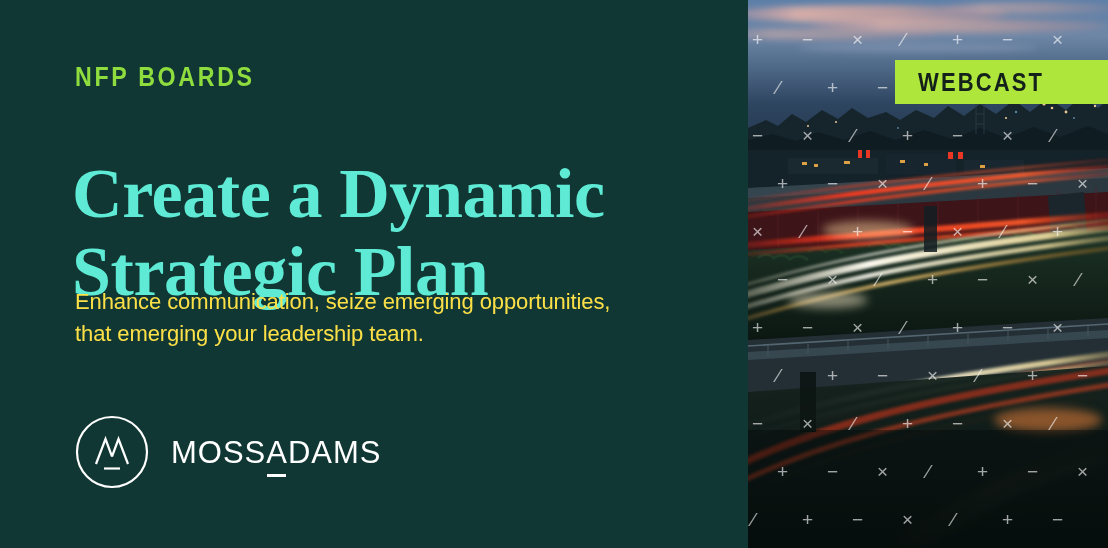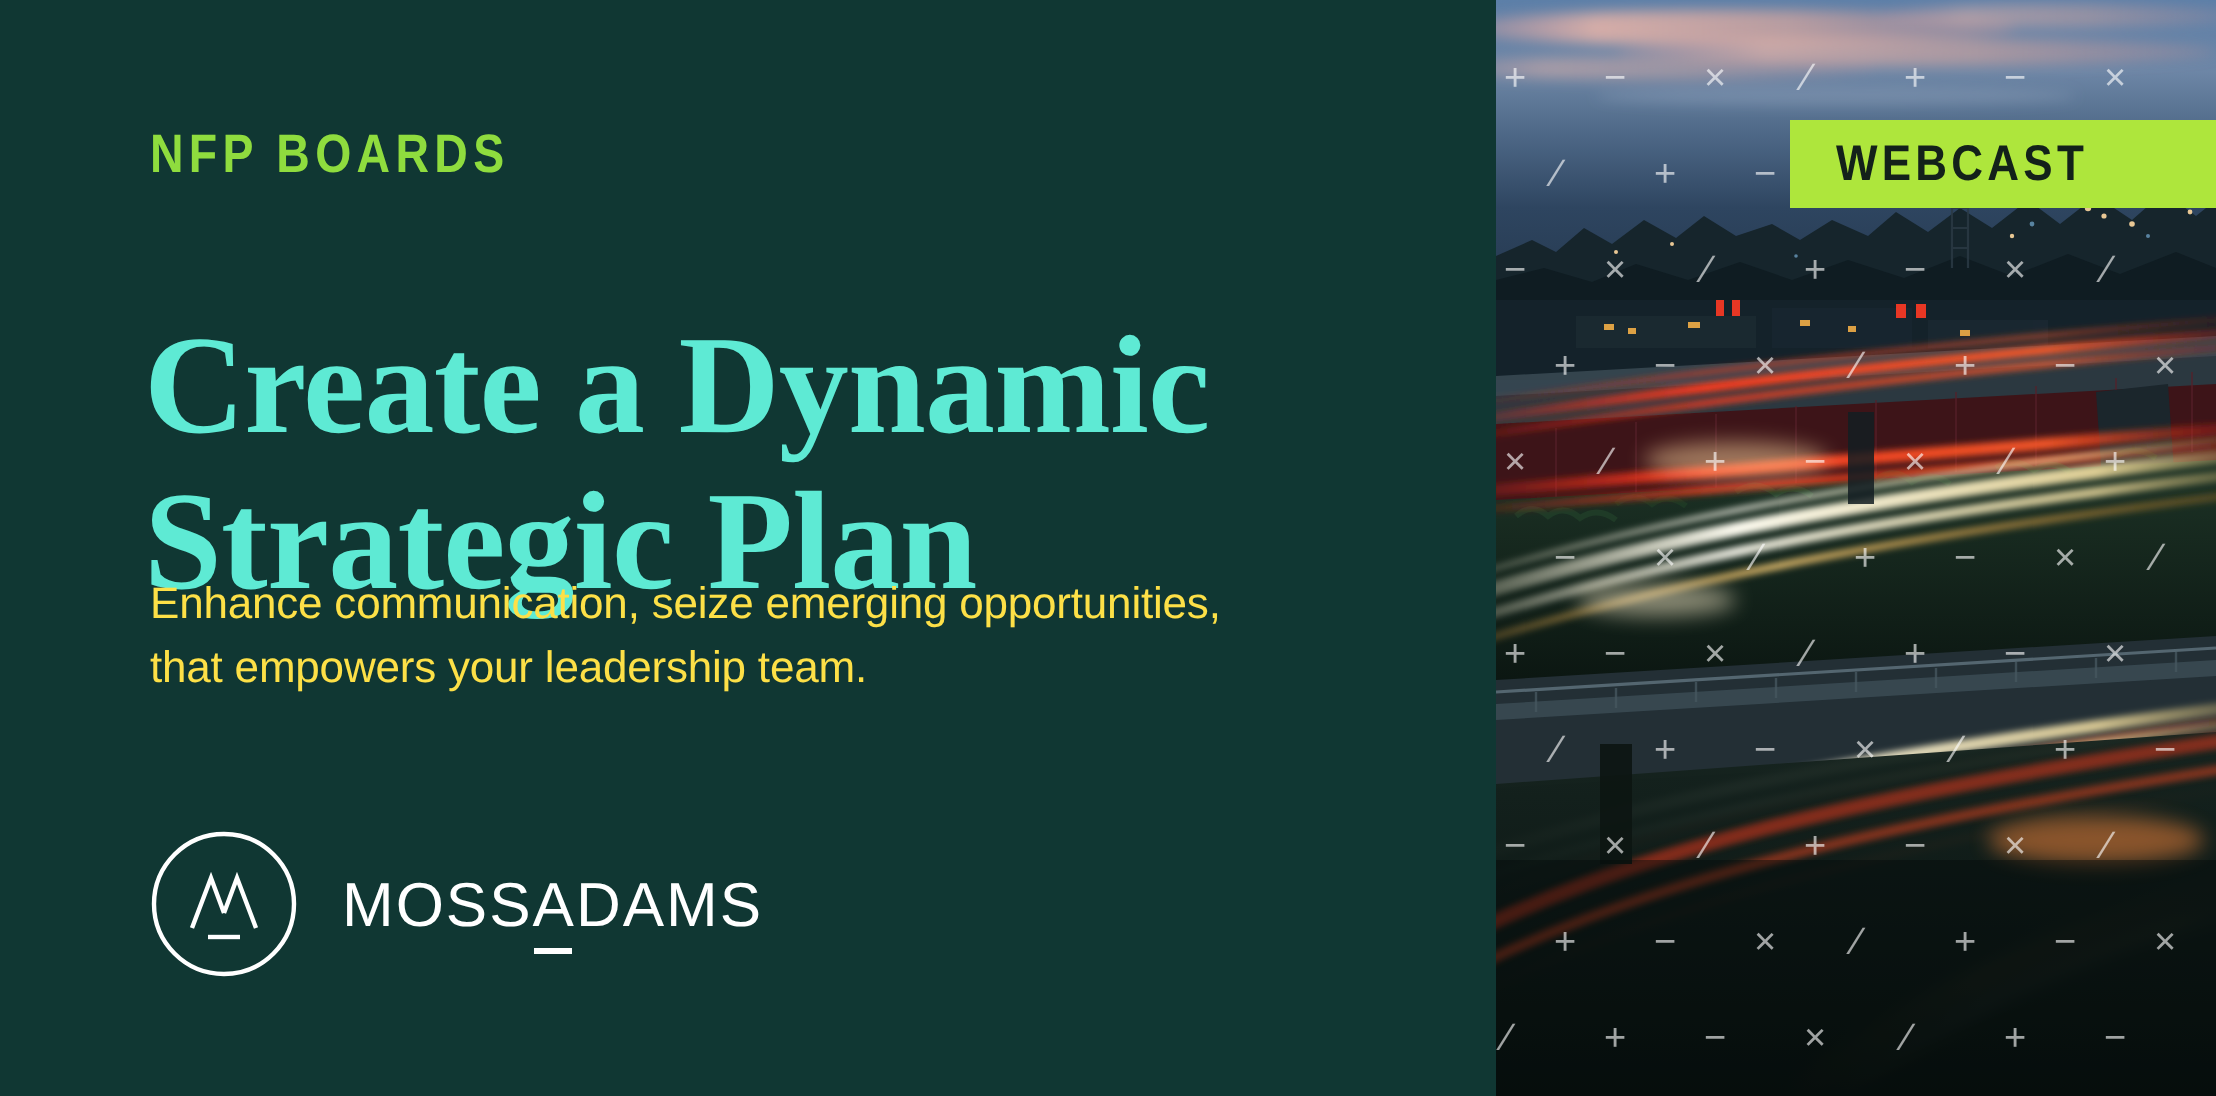--- a/index.html
+++ b/index.html
@@ -461,21 +461,21 @@
 
     <div class="eyebrow">NFP BOARDS</div>
 
     <h1 class="headline">
       <span class="hl-line">Create a Dynamic</span>
       <span class="hl-line">Strategic Plan</span>
     </h1>
 
     <div class="body-copy">
       <span class="bc-line">Enhance communication, seize emerging opportunities,</span>
-      <span class="bc-line">that empowers your leadership team.</span>
+      <span class="bc-line">that emerging your leadership team.</span>
     </div>
 
     <div class="logo">
       <svg class="logo-mark" viewBox="0 0 74 74">
         <circle cx="37" cy="37" r="35" fill="none" stroke="#ffffff" stroke-width="2.2"></circle>
         <path d="M21,49 L30.5,24 L37,41.5" fill="none" stroke="#ffffff" stroke-width="2.2" stroke-linejoin="miter" stroke-linecap="butt"></path>
         <path d="M37,41.5 L43.5,24 L53,49" fill="none" stroke="#ffffff" stroke-width="2.2" stroke-linejoin="miter" stroke-linecap="butt"></path>
         <path d="M29,53.5 L45,53.5" stroke="#ffffff" stroke-width="2.2" stroke-linecap="butt"></path>
       </svg>
       <div class="logo-word"><span>MOSS</span><span class="a-underline">A</span><span>DAMS</span></div>

